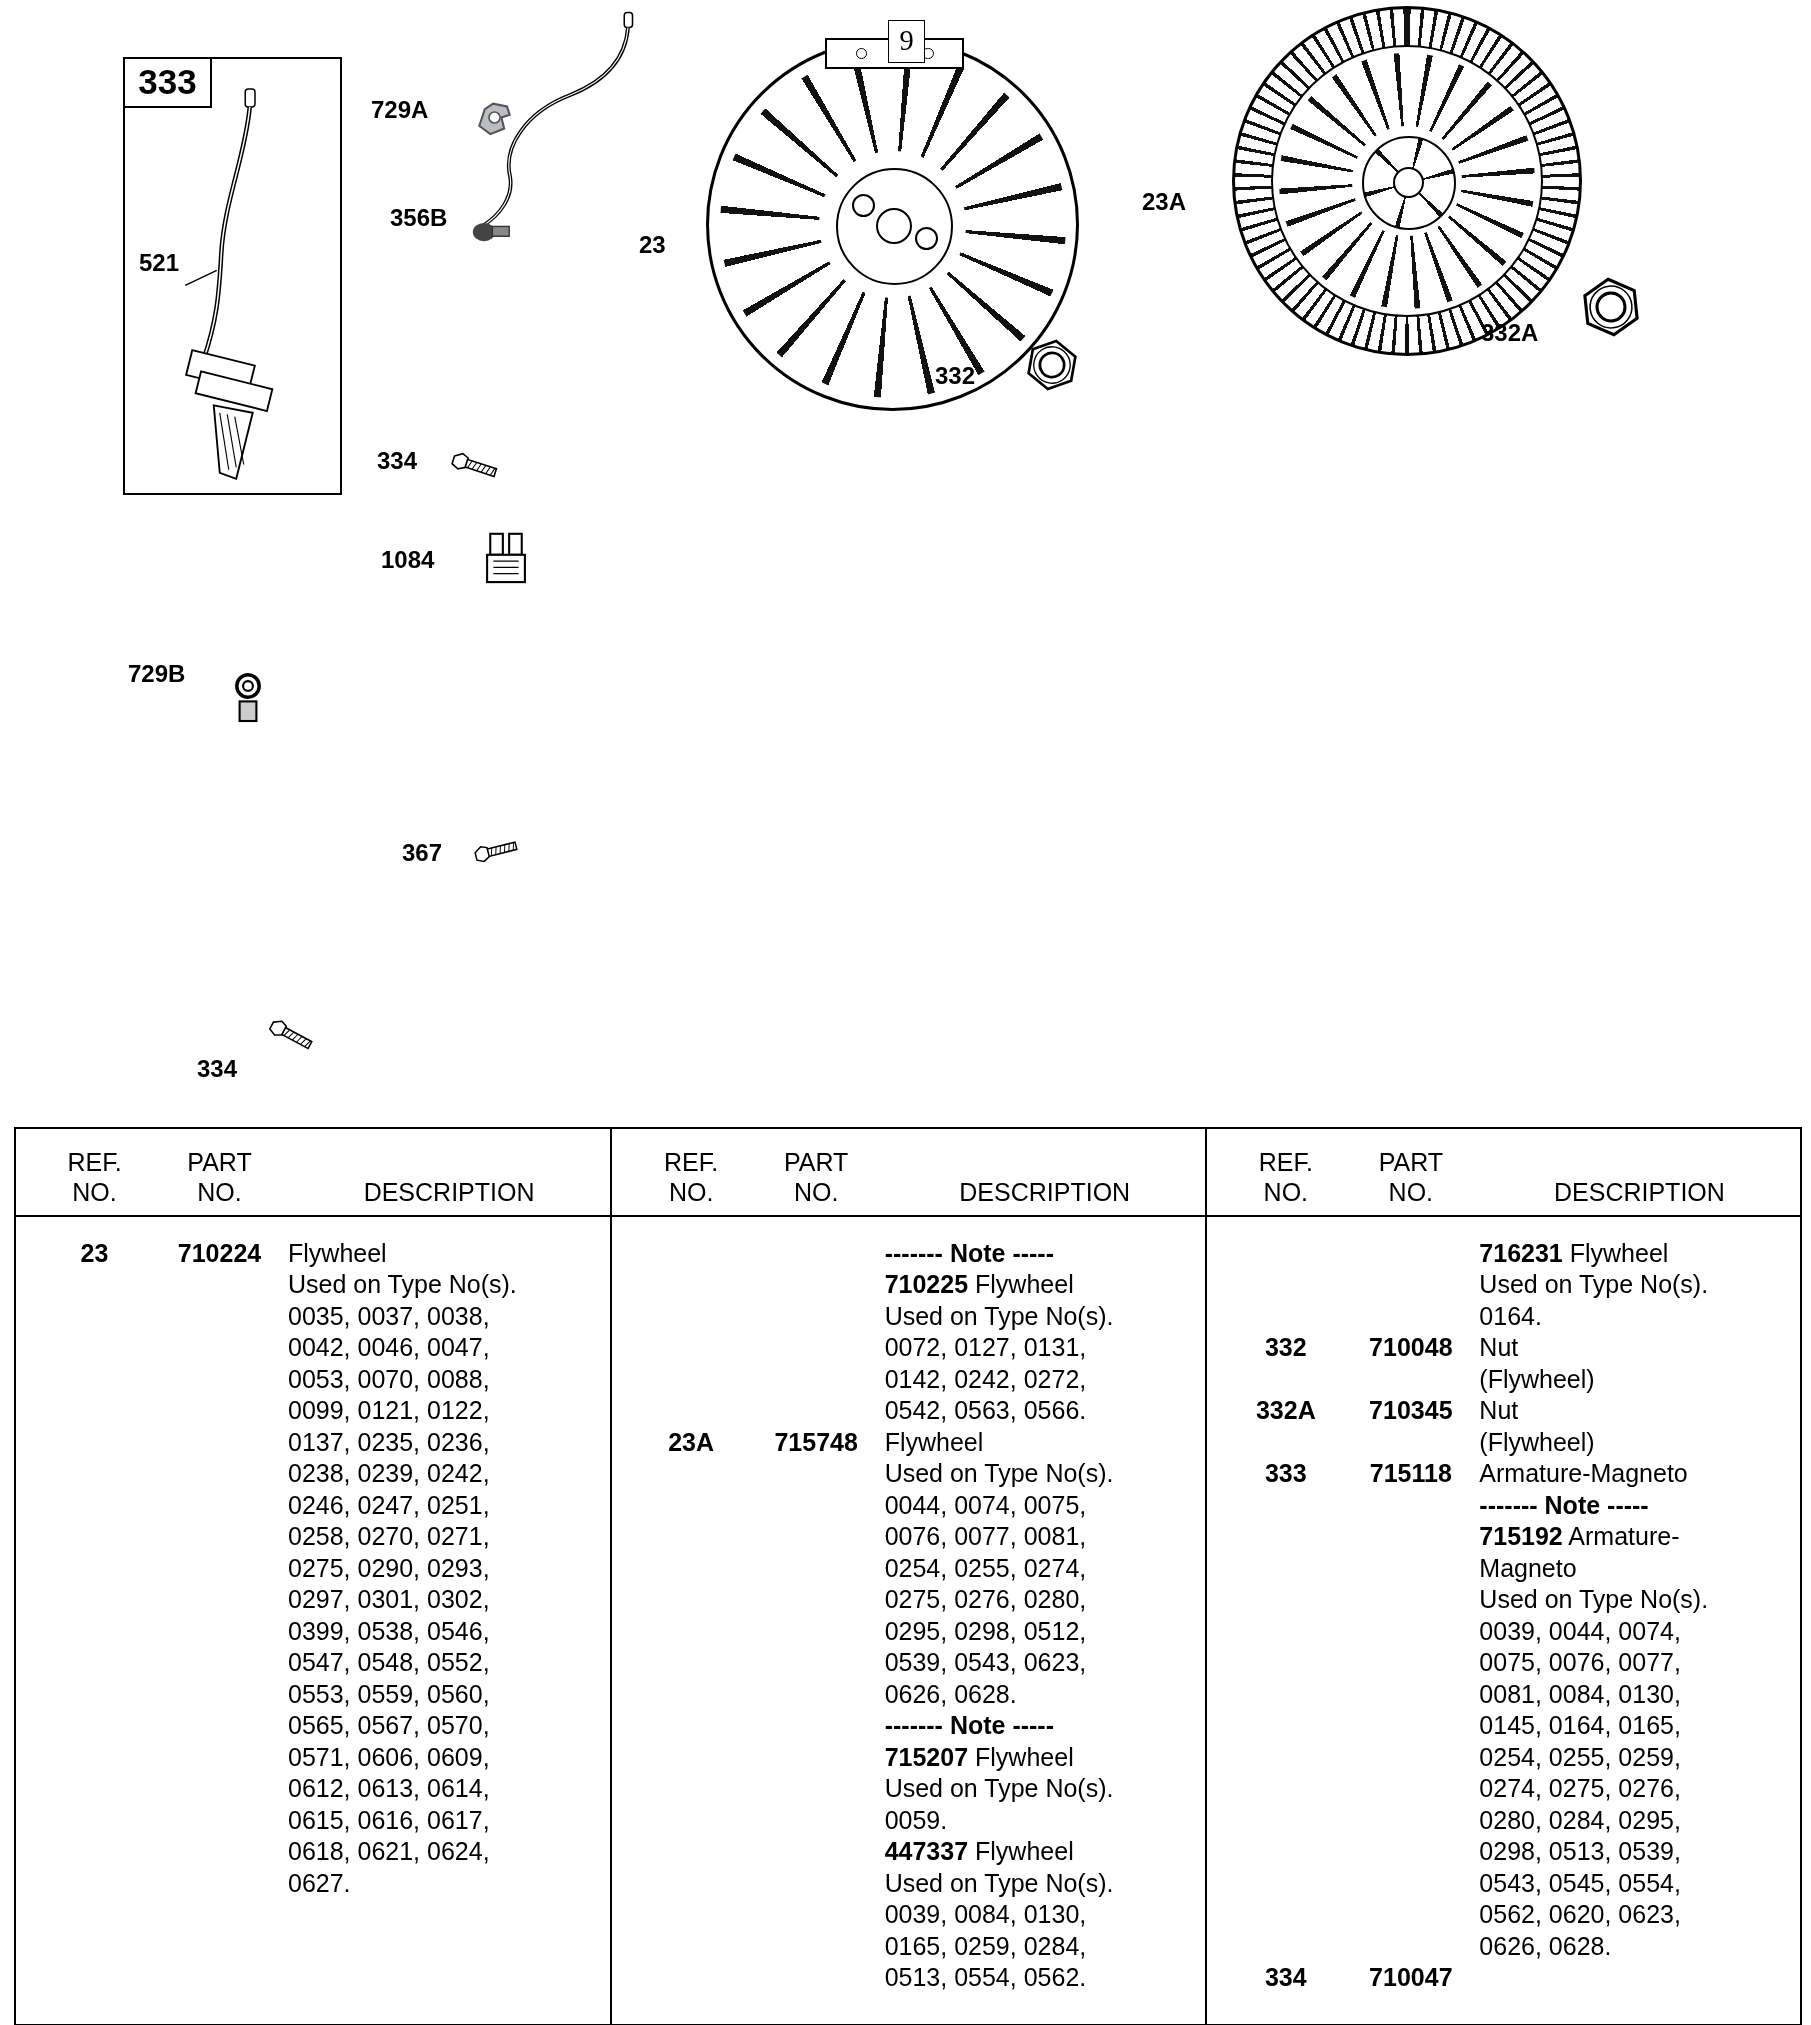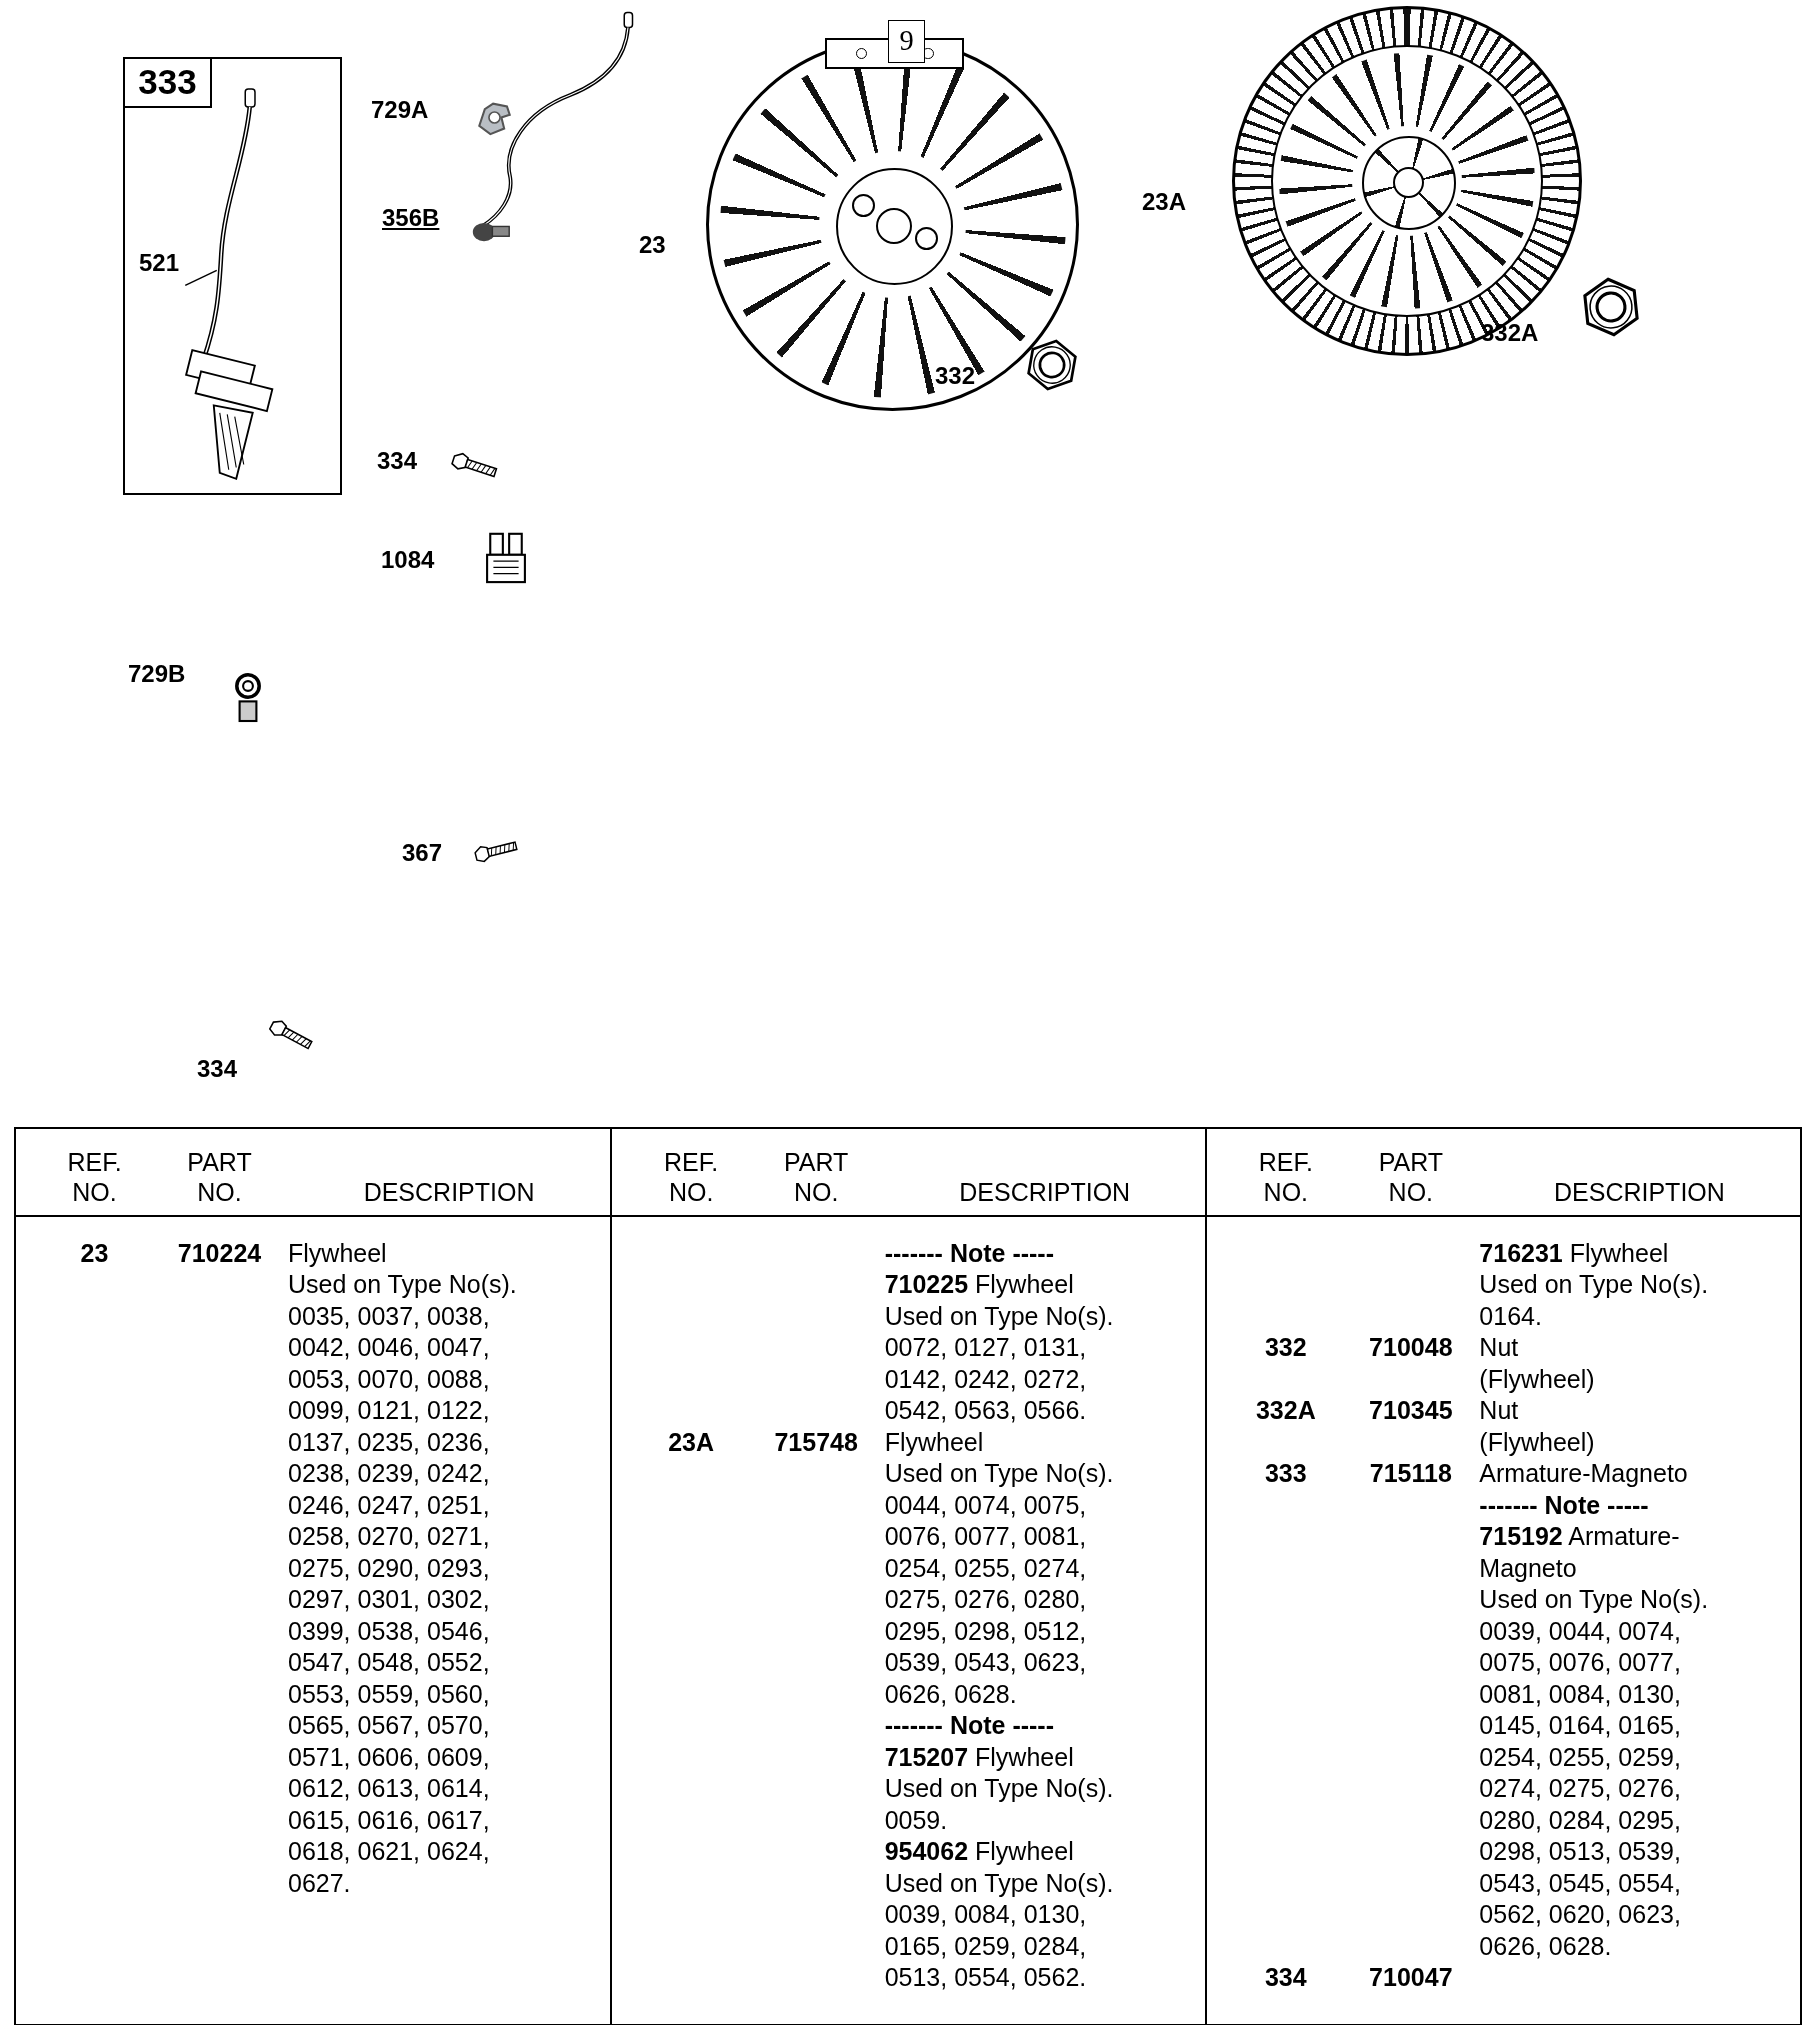--- a/index.html
+++ b/index.html
@@ -6,21 +6,21 @@
   .page{position:relative;width:1811px;height:2025px;background:#fff;overflow:hidden;
         font-family:"Liberation Sans",sans-serif;color:#000;}
 
   
   .plabel{position:absolute;font-weight:bold;font-size:24px;white-space:nowrap;}
   .pbox-label{position:absolute;left:-2.3px;top:-2.3px;border:2.3px solid #000;background:#fff;
               padding:1.5px 13.5px;font-weight:bold;font-size:35px;line-height:44px;}
   .part-box{position:absolute;border:2.3px solid #000;background:#fff;}
 
   .l-729a{left:371px;top:96px;}
-  .l-356b{left:382px;top:204px;text-decoration:underline;}
+  .l-356b{left:390px;top:204px;}
   .l-23{left:639px;top:231px;}
   .l-332{left:935px;top:362px;}
   .l-23a{left:1142px;top:188px;}
   .l-332a{left:1481px;top:319px;}
   .l-334t{left:377px;top:447px;}
   .l-1084{left:381px;top:546px;}
   .l-729b{left:128px;top:660px;}
   .l-367{left:402px;top:839px;}
   .l-334b{left:197px;top:1055px;}
   .l-521{left:139px;top:249px;}
@@ -306,21 +306,21 @@
               <div class="dline"><span>0076, 0077, 0081,</span></div>
               <div class="dline"><span>0254, 0255, 0274,</span></div>
               <div class="dline"><span>0275, 0276, 0280,</span></div>
               <div class="dline"><span>0295, 0298, 0512,</span></div>
               <div class="dline"><span>0539, 0543, 0623,</span></div>
               <div class="dline"><span>0626, 0628.</span></div>
               <div class="dline"><span class="b">------- Note -----</span></div>
               <div class="dline"><span class="b">715207</span><span> Flywheel</span></div>
               <div class="dline"><span>Used on Type No(s).</span></div>
               <div class="dline"><span>0059.</span></div>
-              <div class="dline"><span class="b">954062</span><span> Flywheel</span></div>
+              <div class="dline"><span class="b">447337</span><span> Flywheel</span></div>
               <div class="dline"><span>Used on Type No(s).</span></div>
               <div class="dline"><span>0039, 0084, 0130,</span></div>
               <div class="dline"><span>0165, 0259, 0284,</span></div>
               <div class="dline"><span>0513, 0554, 0562.</span></div>
             </div>
           </div>
         </div>
       </div>
       <div class="tcol">
         <div class="thead">

